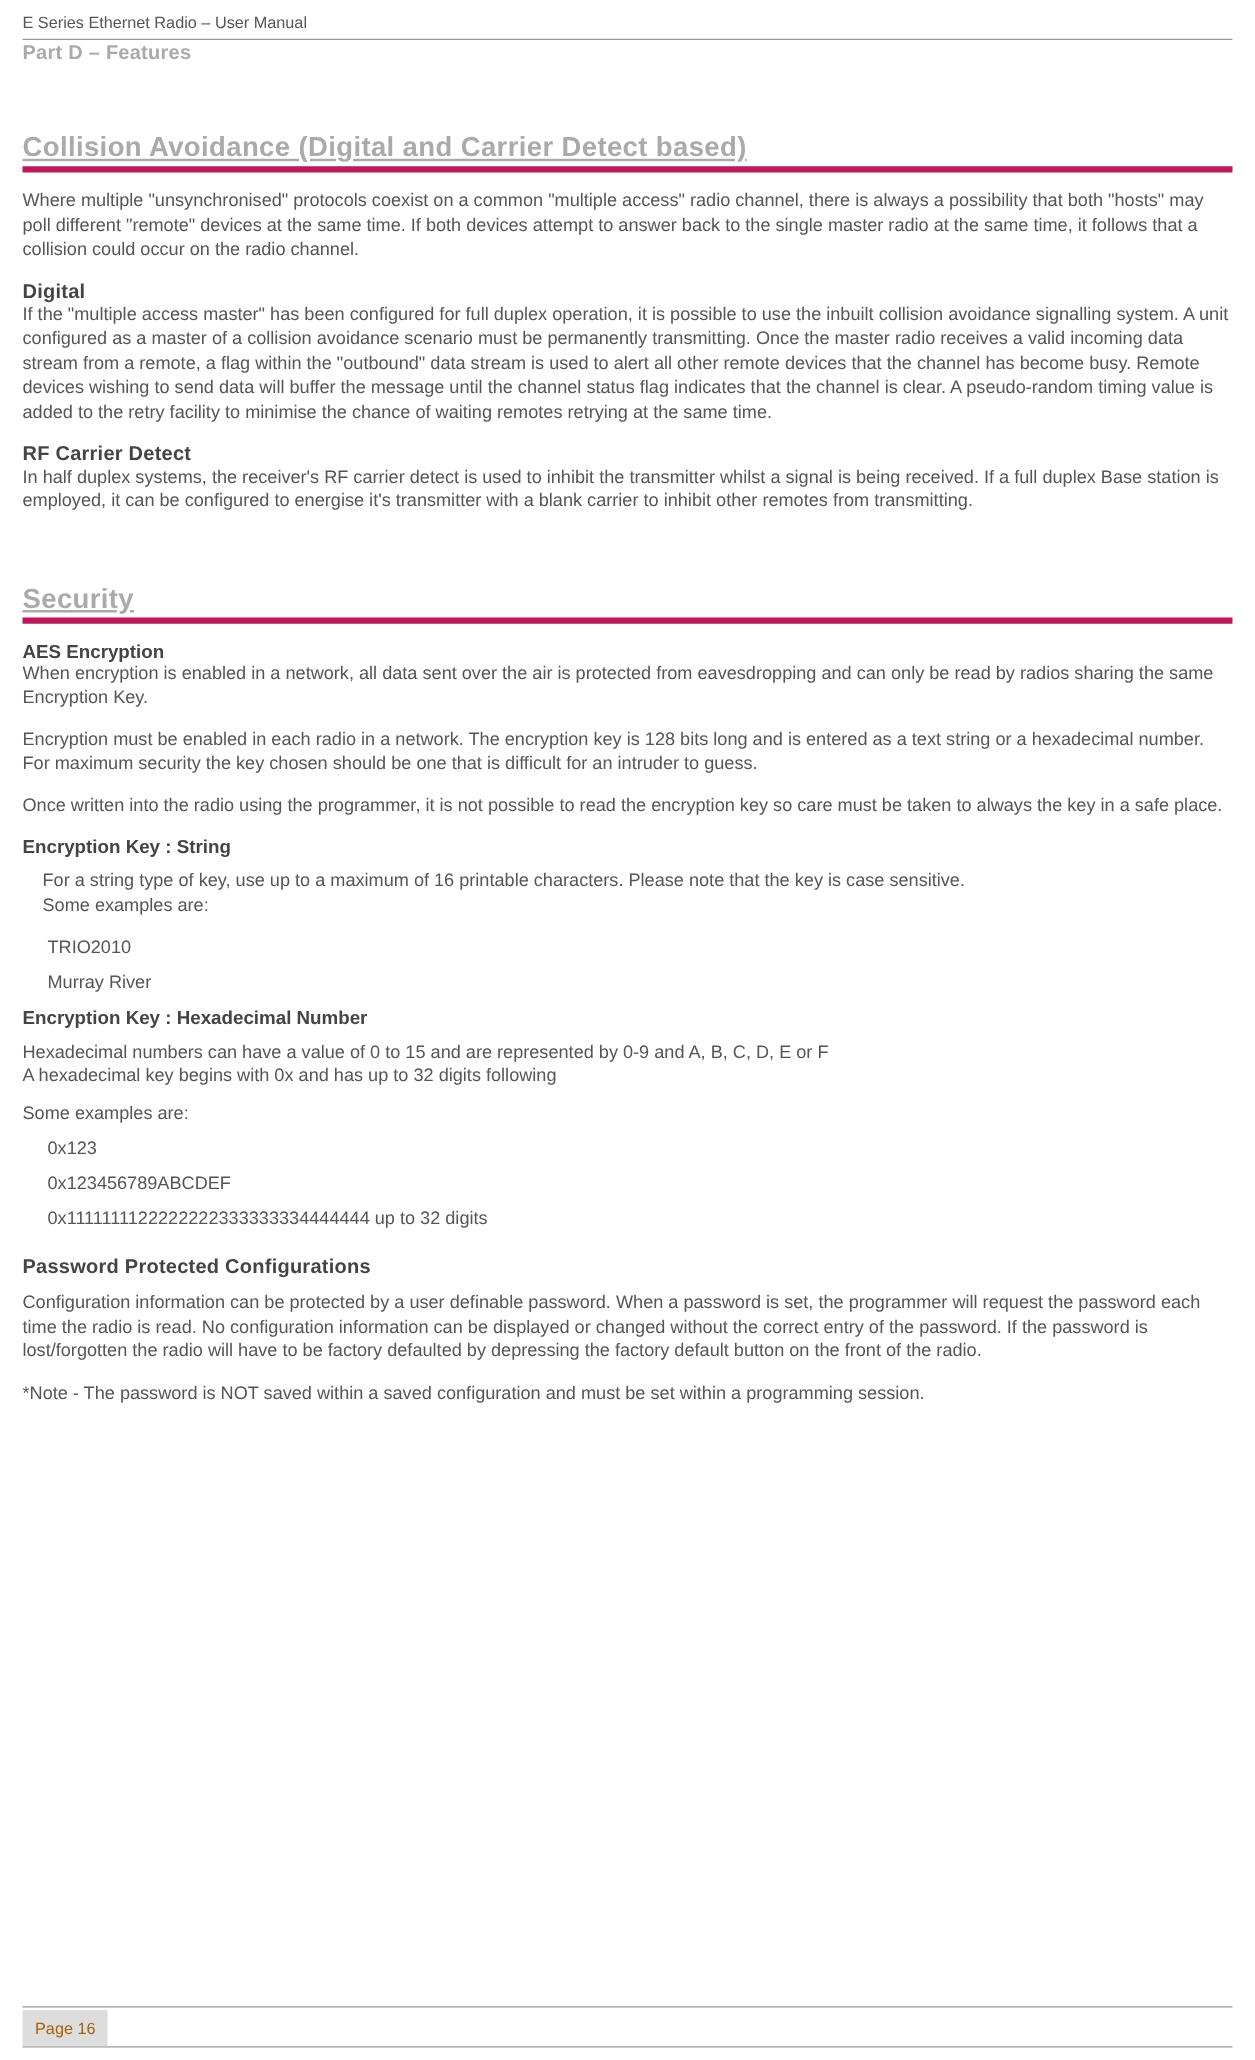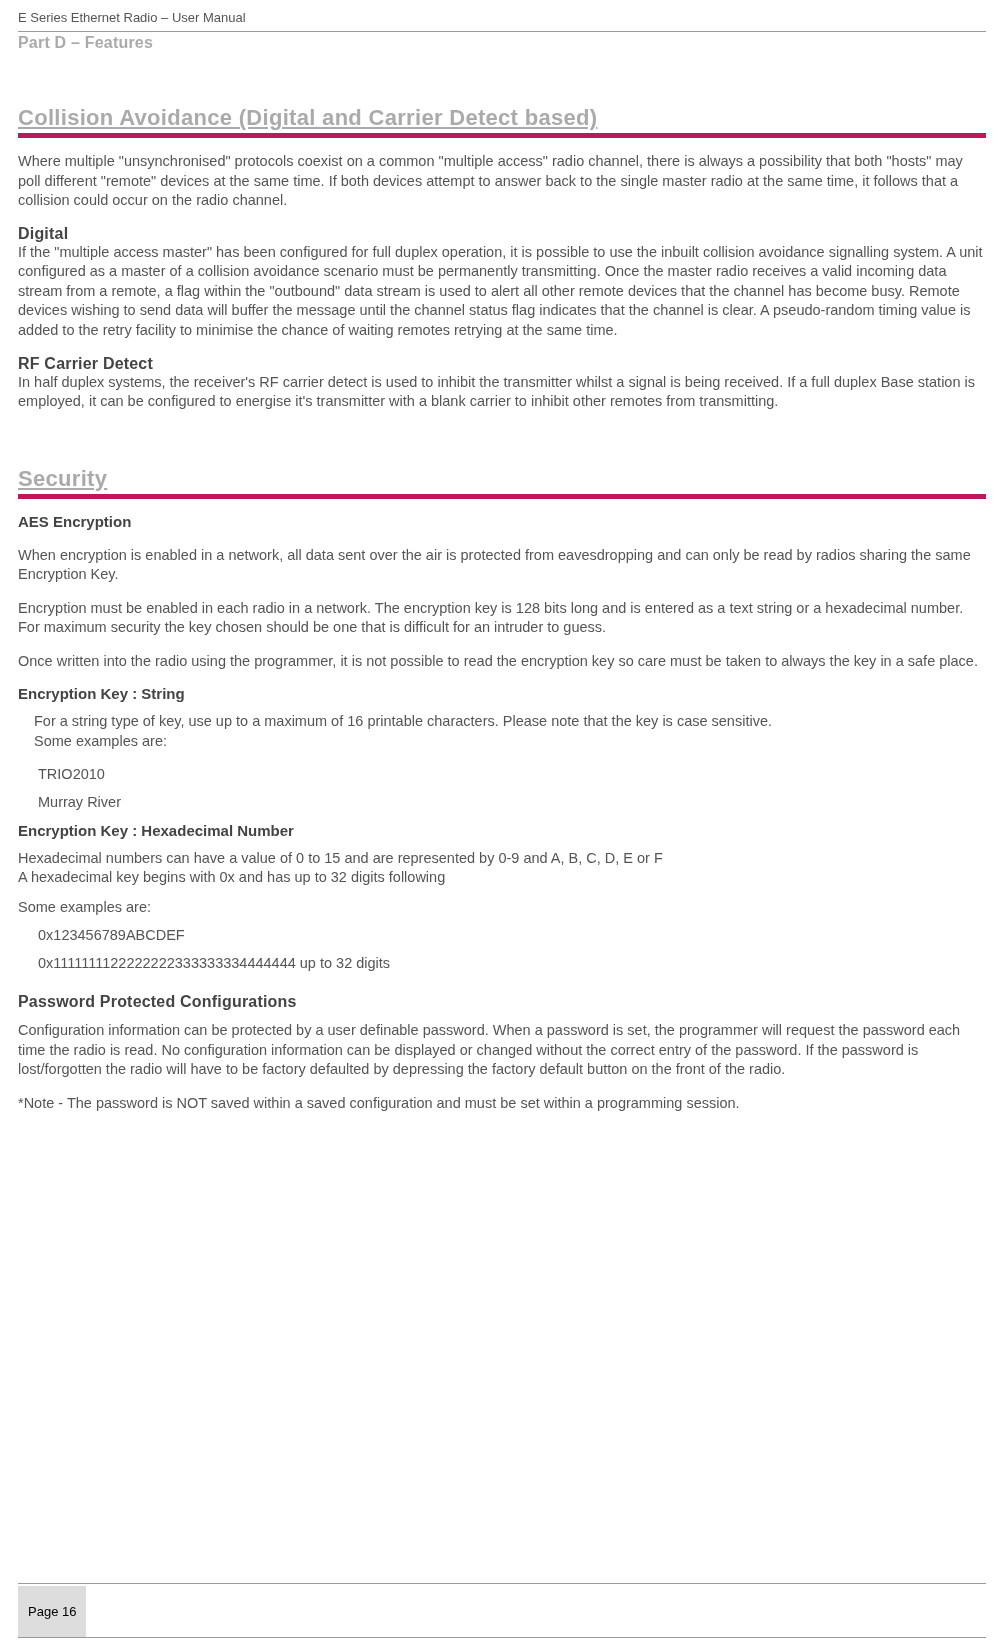--- a/index.html
+++ b/index.html
@@ -51,21 +51,21 @@
     font-size: 16px;
     font-weight: bold;
     color: #444;
     margin-bottom: 0px;
     letter-spacing: 0.2px;
   }
   .sub-heading-plain {
     font-size: 15px;
     font-weight: bold;
     color: #444;
-    margin-bottom: 16px;
+    margin-bottom: 0;
   }
   .sub-heading-mid {
     font-size: 15px;
     font-weight: bold;
     color: #444;
     margin-bottom: 10px;
     margin-top: 10px;
   }
   .indent-block {
     padding-left: 20px;
@@ -80,23 +80,23 @@
     position: absolute;
     bottom: 10px;
     left: 18px;
     right: 18px;
   }
   .footer-rule-top { border:none; border-top:1px solid #999; margin-bottom:2px;}
   .footer-rule-bot { border:none; border-top:1px solid #999; }
   .page-num {
     background: #ddd;
     display: inline-block;
-    padding: 18px 10px;
+    padding: 7px 10px;
     font-size: 13px;
-    color: #000000;
+    color: #a16207;
   }
 </style>
 </head>
 <body>
 
 <div class="header-line">E Series Ethernet Radio – User Manual</div>
 <hr class="top-rule">
 <div class="part-label">Part D – Features</div>
 
 <div class="section-heading">Collision Avoidance (Digital and Carrier Detect based)</div>
@@ -123,20 +123,21 @@
 <div class="indent-block">
   <div class="example-line">TRIO2010</div>
   <div class="example-line">Murray River</div>
 </div>
 
 <div class="sub-heading-mid">Encryption Key : Hexadecimal Number</div>
 <div class="body-para" style="white-space:pre-line; margin-bottom:10px;">Hexadecimal numbers can have a value of 0 to 15 and are represented by 0-9 and A, B, C, D, E or F
 A hexadecimal key begins with 0x and has up to 32 digits following</div>
 <div class="body-para" style="margin-bottom:10px;">Some examples are:</div>
 <div class="indent-block">
+  <div class="example-line">0x123</div>
   <div class="example-line">0x123456789ABCDEF</div>
   <div class="example-line">0x1111111122222222333333334444444 up to 32 digits</div>
 </div>
 
 <div class="sub-heading-bold" style="margin-bottom:10px; margin-top:22px;">Password Protected Configurations</div>
 <div class="body-para">Configuration information can be protected by a user definable password. When a password is set, the programmer will request the password each time the radio is read. No configuration information can be displayed or changed without the correct entry of the password. If the password is lost/forgotten the radio will have to be factory defaulted by depressing the factory default button on the front of the radio.</div>
 <div class="body-para">*Note - The password is NOT saved within a saved configuration and must be set within a programming session.</div>
 
 <div class="footer">
   <hr class="footer-rule-top">

